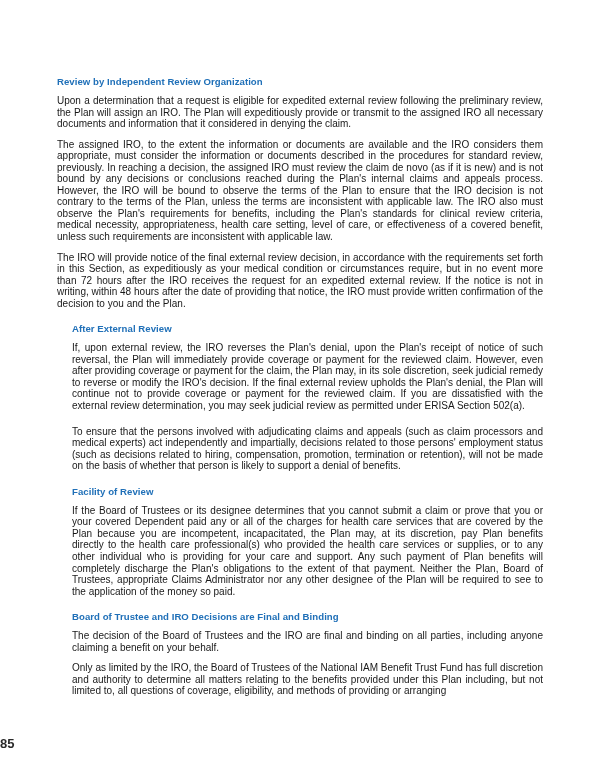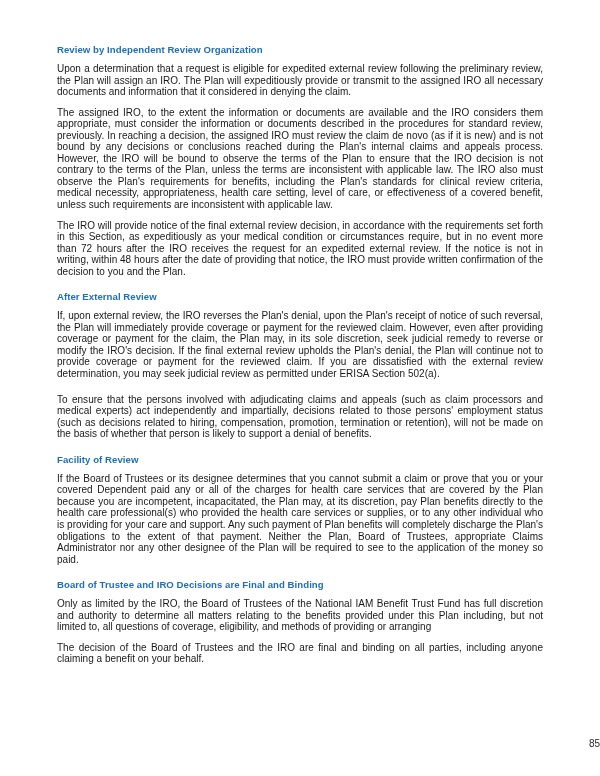--- a/index.html
+++ b/index.html
@@ -12,37 +12,38 @@
     height: 776px;
     font-family: "Liberation Sans", sans-serif;
     color: #1a1a1a;
     -webkit-font-smoothing: antialiased;
   }
   .page {
     position: relative;
     width: 600px;
     height: 776px;
     box-sizing: border-box;
-    padding: 44px 57px 0 57px;
+    padding: 76px 57px 0 57px;
     background: #ffffff;
     overflow: hidden;
   }
   .content {
     width: 486px;
   }
   h2.section-heading {
     font-size: 9.6px;
     line-height: 12px;
     font-weight: bold;
     color: #2070b8;
     margin: 0 0 7px 0;
     letter-spacing: 0.05px;
   }
   .block + .block {
     margin-top: 10px;
+    margin-left: 15px;
   }
   .block.heading-block {
     margin-top: 14px;
   }
   .block.heading-block:first-child {
     margin-top: 0;
   }
   p.body-text {
     font-size: 10px;
     line-height: 11.55px;
@@ -52,24 +53,25 @@
     letter-spacing: 0.01px;
   }
   p.body-text:last-child {
     margin-bottom: 0;
   }
   .page-number {
     position: absolute;
     left: 0;
     right: 0;
     bottom: 27px;
-    text-align: right;
-    font-size: 10px;
+    text-align: left;
+    font-size: 13px;
     line-height: 10px;
     color: #2a2a2a;
+    font-weight: bold;
   }
 </style>
 </head>
 <body>
 
 <div class="page">
   <div class="content">
       <div class="block heading-block">
         <h2 class="section-heading">Review by Independent Review Organization</h2>
         <p class="body-text">Upon a determination that a request is eligible for expedited external review following the preliminary review, the Plan will assign an IRO. The Plan will expeditiously provide or transmit to the assigned IRO all necessary documents and information that it considered in denying the claim.</p>
@@ -82,18 +84,18 @@
       </div>
       <div class="block heading-block">
         <p class="body-text">To ensure that the persons involved with adjudicating claims and appeals (such as claim processors and medical experts) act independently and impartially, decisions related to those persons' employment status (such as decisions related to hiring, compensation, promotion, termination or retention), will not be made on the basis of whether that person is likely to support a denial of benefits.</p>
       </div>
       <div class="block heading-block">
         <h2 class="section-heading">Facility of Review</h2>
         <p class="body-text">If the Board of Trustees or its designee determines that you cannot submit a claim or prove that you or your covered Dependent paid any or all of the charges for health care services that are covered by the Plan because you are incompetent, incapacitated, the Plan may, at its discretion, pay Plan benefits directly to the health care professional(s) who provided the health care services or supplies, or to any other individual who is providing for your care and support. Any such payment of Plan benefits will completely discharge the Plan's obligations to the extent of that payment. Neither the Plan, Board of Trustees, appropriate Claims Administrator nor any other designee of the Plan will be required to see to the application of the money so paid.</p>
       </div>
       <div class="block heading-block">
         <h2 class="section-heading">Board of Trustee and IRO Decisions are Final and Binding</h2>
+        <p class="body-text">The decision of the Board of Trustees and the IRO are final and binding on all parties, including anyone claiming a benefit on your behalf.</p>
         <p class="body-text">Only as limited by the IRO, the Board of Trustees of the National IAM Benefit Trust Fund has full discretion and authority to determine all matters relating to the benefits provided under this Plan including, but not limited to, all questions of coverage, eligibility, and methods of providing or arranging</p>
-        <p class="body-text">The decision of the Board of Trustees and the IRO are final and binding on all parties, including anyone claiming a benefit on your behalf.</p>
       </div>
     </div>
   <div class="page-number">85</div>
 </div>
 
 </body></html>

